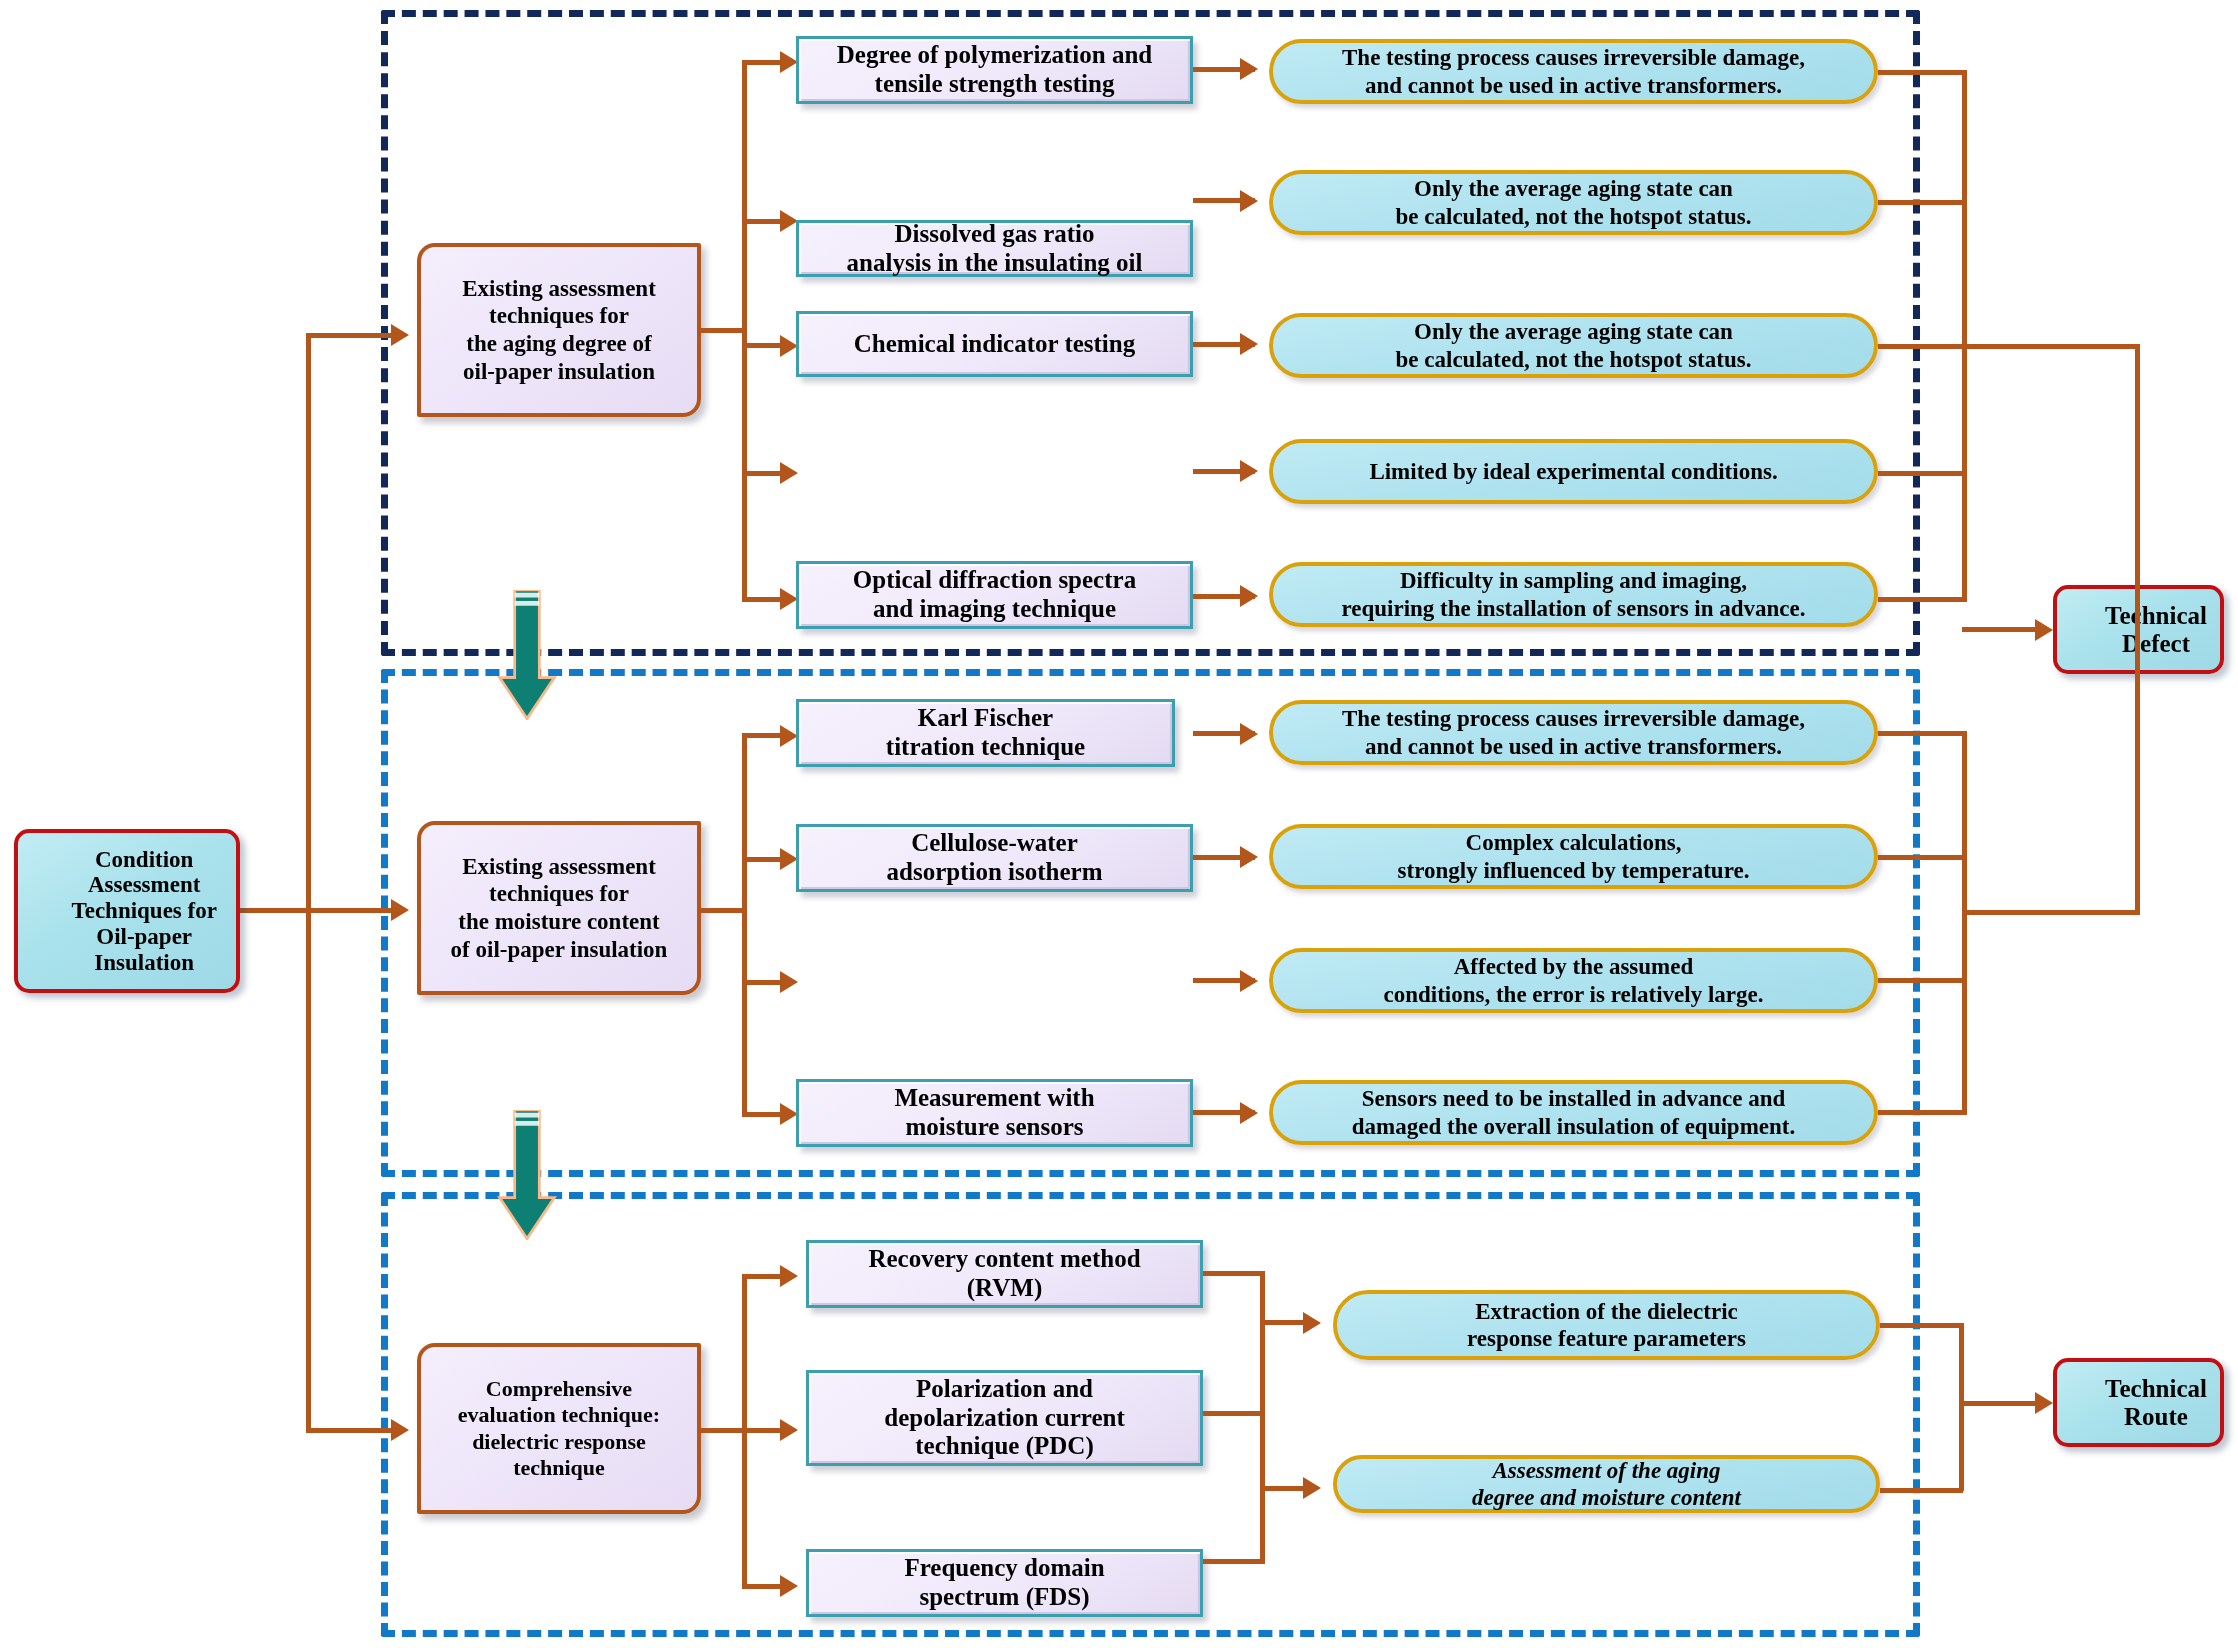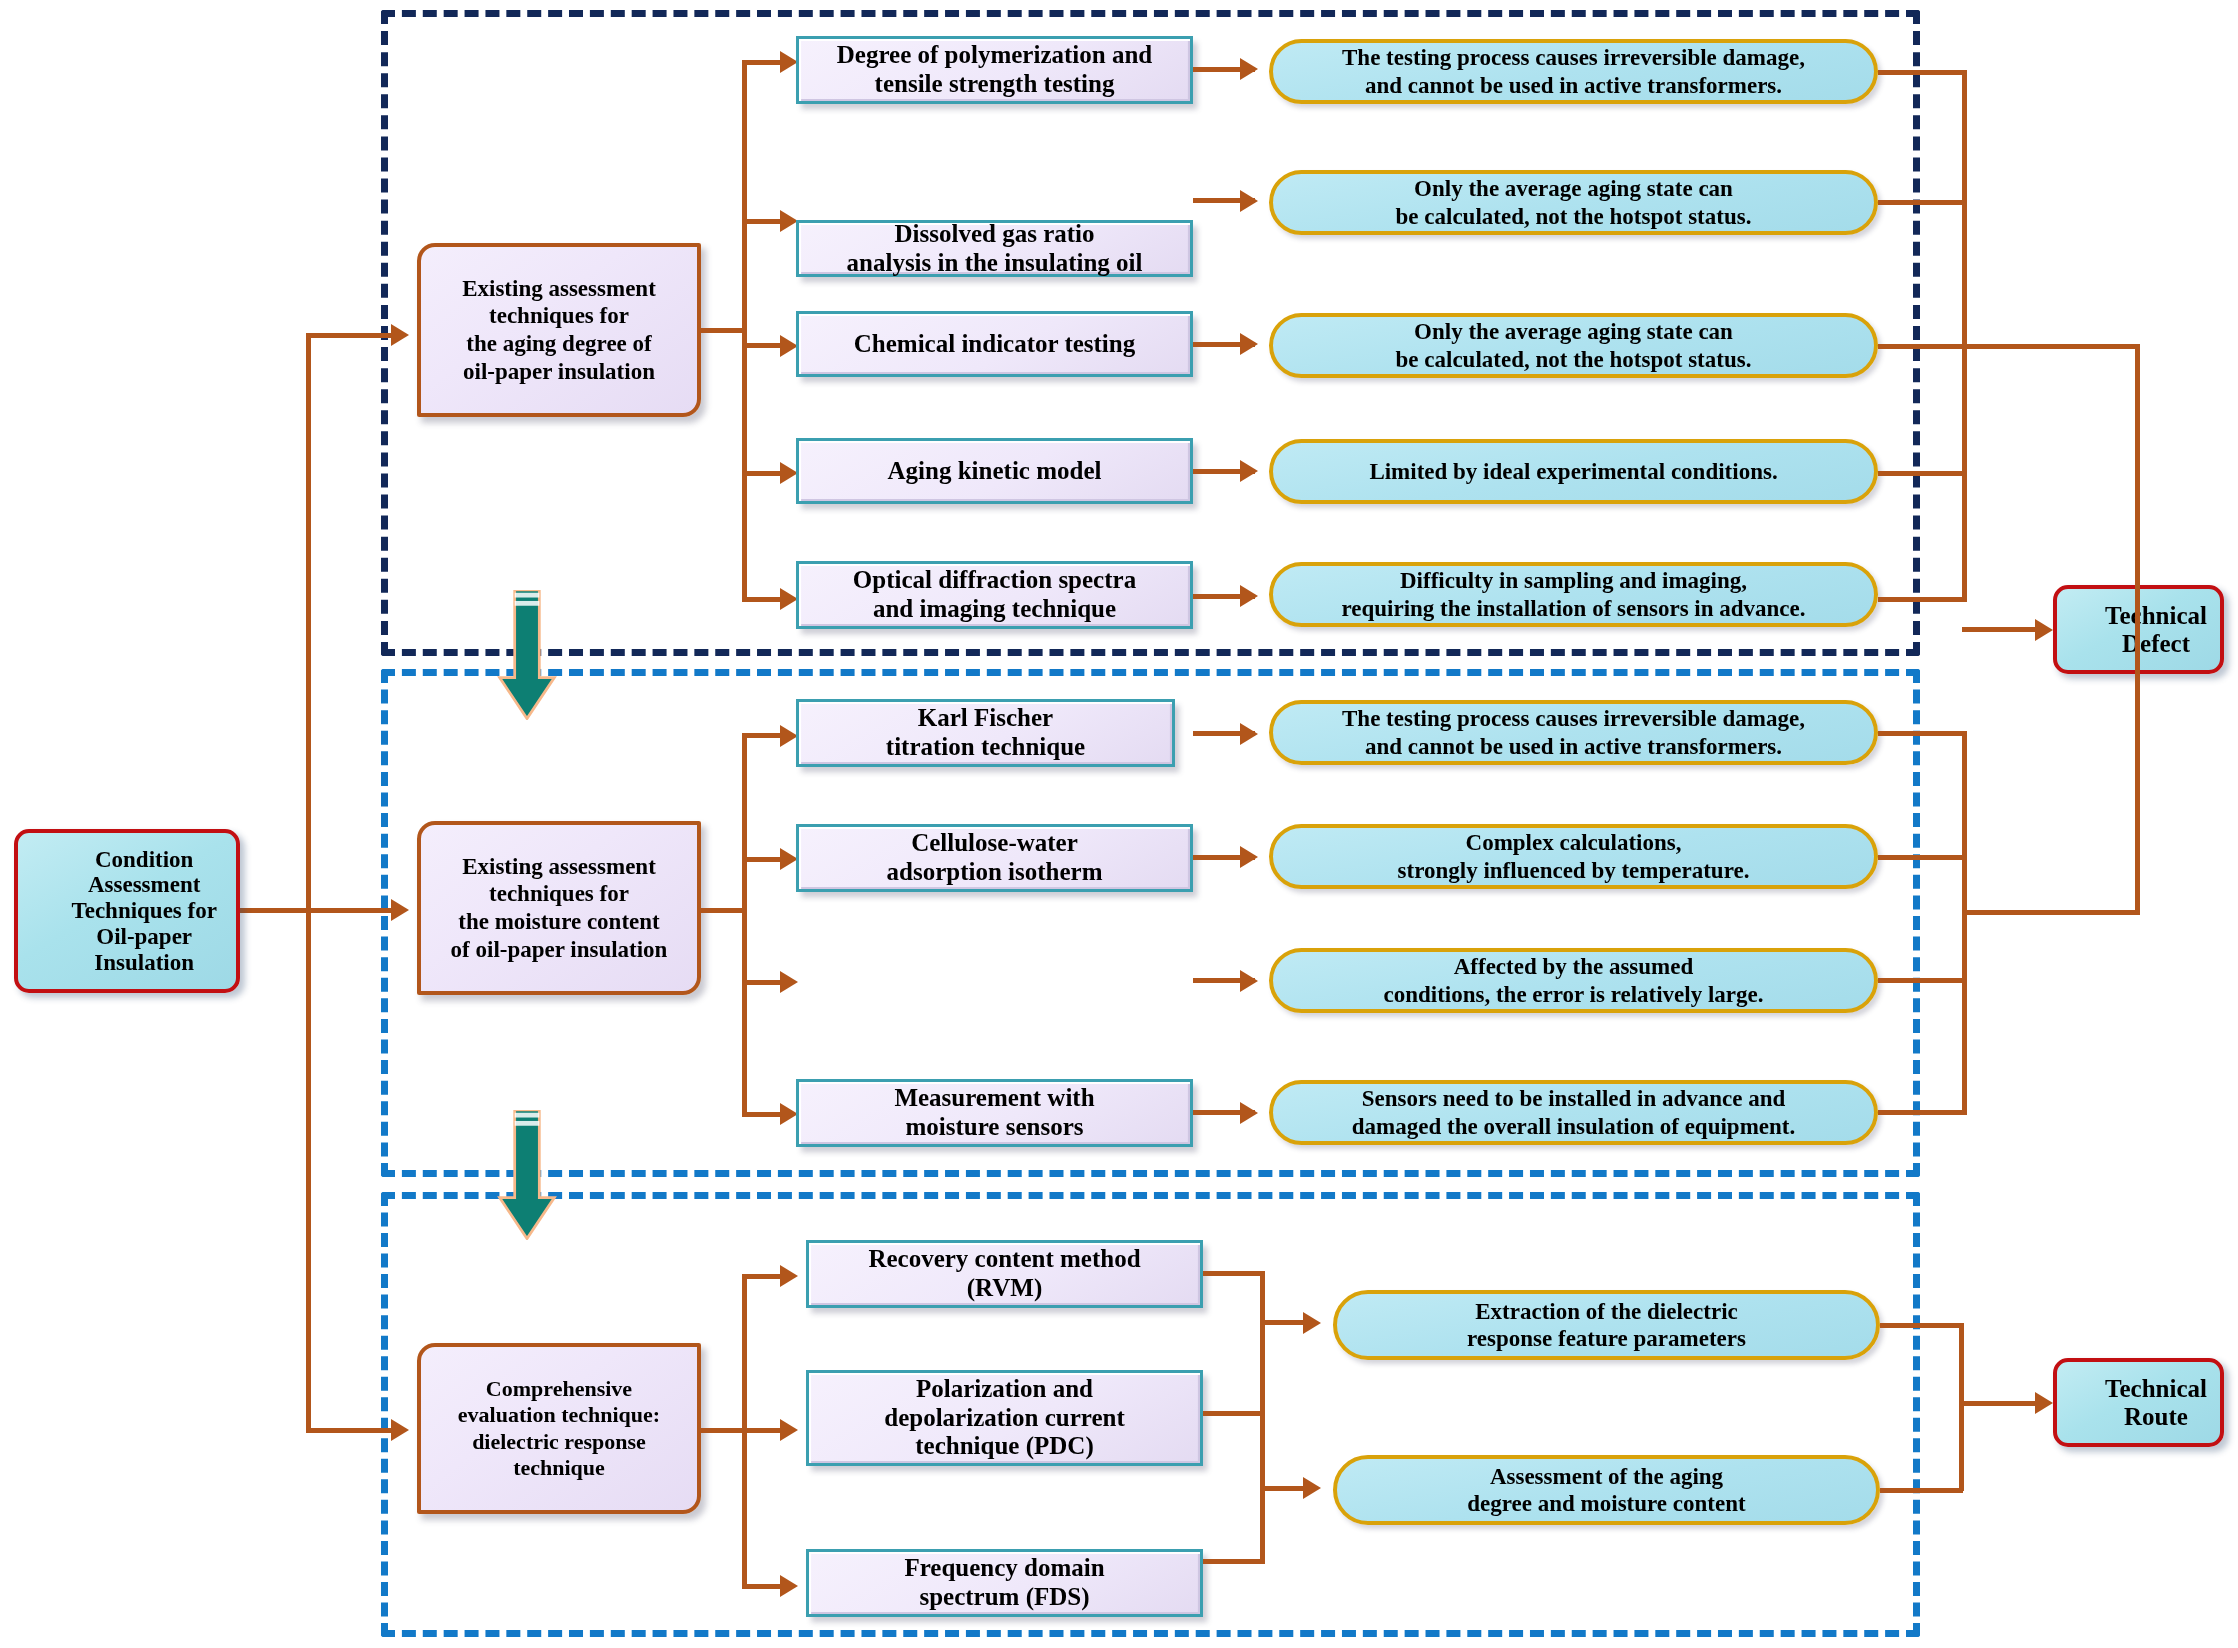--- a/index.html
+++ b/index.html
@@ -129,21 +129,20 @@
   <div class="ln h" style="left:742px;top:343px;width:41px;"></div>
   <div class="arw" style="left:780px;top:335px;"></div>
   <div class="node-tech t24" style="left:796px;top:311px;width:397px;height:66px;white-space:pre-line;">Chemical indicator testing</div>
   <div class="ln h" style="left:1193px;top:342px;width:62px;"></div>
   <div class="arw" style="left:1240px;top:333px;"></div>
   <div class="node-pill t22" style="left:1269px;top:313px;width:609px;height:65px;white-space:pre-line;">Only the average aging state can
 be calculated, not the hotspot status.</div>
 
   <div class="ln h" style="left:742px;top:471px;width:41px;"></div>
   <div class="arw" style="left:780px;top:462px;"></div>
-  <div class="node-tech t24" style="left:796px;top:438px;width:397px;height:66px;white-space:pre-line;">Aging kinetic model</div>
   <div class="ln h" style="left:1193px;top:469px;width:62px;"></div>
   <div class="arw" style="left:1240px;top:460px;"></div>
   <div class="node-pill t22" style="left:1269px;top:439px;width:609px;height:65px;white-space:pre-line;">Limited by ideal experimental conditions.</div>
 
   <div class="ln h" style="left:742px;top:597px;width:41px;"></div>
   <div class="arw" style="left:780px;top:588px;"></div>
   <div class="node-tech t24" style="left:796px;top:561px;width:397px;height:68px;white-space:pre-line;">Optical diffraction spectra
 and imaging technique</div>
   <div class="ln h" style="left:1193px;top:594px;width:62px;"></div>
   <div class="arw" style="left:1240px;top:585px;"></div>
@@ -241,21 +240,21 @@
   <div class="ln h" style="left:1203px;top:1559px;width:62px;"></div>
   <div class="ln v" style="left:1260px;top:1271px;height:290px;"></div>
 
   <div class="ln h" style="left:1260px;top:1320px;width:55px;"></div>
   <div class="arw" style="left:1303px;top:1312px;"></div>
   <div class="node-pill t22" style="left:1333px;top:1290px;width:547px;height:70px;white-space:pre-line;">Extraction of the dielectric
 response feature parameters</div>
 
   <div class="ln h" style="left:1260px;top:1486px;width:55px;"></div>
   <div class="arw" style="left:1303px;top:1477px;"></div>
-  <div class="node-pill t22" style="left:1333px;top:1455px;width:547px;height:70px;white-space:pre-line;">Assessment of the aging
+  <div class="node-pill t22" style="left:1333px;top:1455px;width:547px;height:58px;white-space:pre-line;font-style:italic;">Assessment of the aging
 degree and moisture content</div>
 
   <div class="ln h" style="left:1880px;top:1323px;width:83px;"></div>
   <div class="ln h" style="left:1880px;top:1488px;width:83px;"></div>
   <div class="ln v" style="left:1959px;top:1323px;height:168px;"></div>
   <div class="ln h" style="left:1959px;top:1401px;width:79px;"></div>
   <div class="arw" style="left:2035px;top:1392px;"></div>
 
   <div class="bigarrow" style="left:496px;top:590px;">
     <svg width="62" height="130" viewBox="0 0 90 190">

